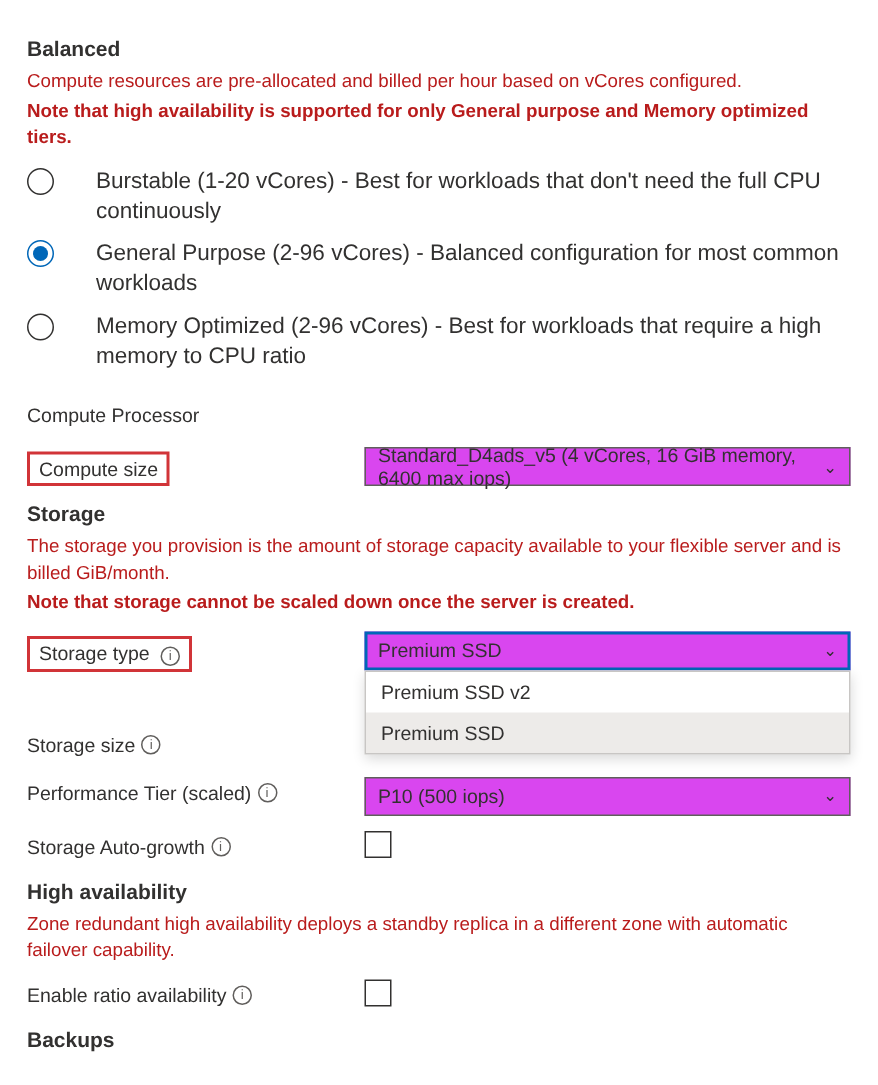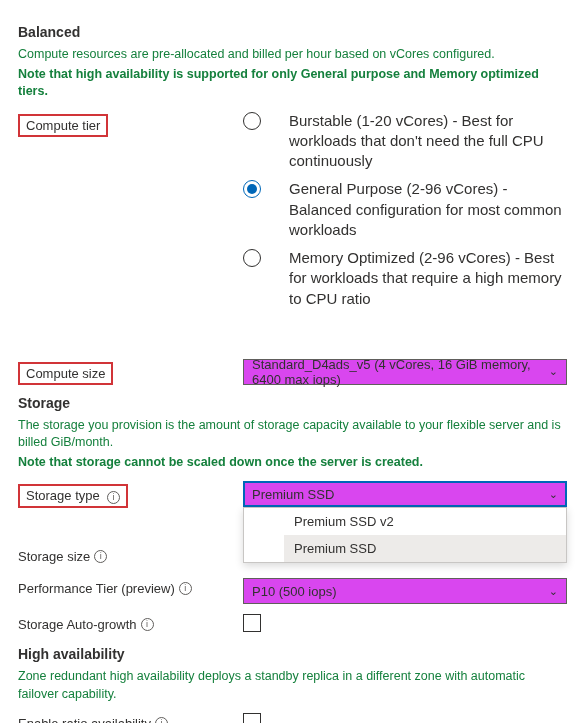--- a/index.html
+++ b/index.html
@@ -11,21 +11,21 @@
     color: #323130;
     width: 585px;
     background: #fff;
   }
   h3.section {
     font-size: 14px;
     font-weight: 600;
     margin: 8px 0 6px 0;
     color: #323130;
   }
-  .desc { font-size: 12.5px; color: #15803d; margin: 0 0 2px 0; line-height: 1.4; }
+  .desc { font-size: 12.5px; color: #b91c1c; margin: 0 0 2px 0; line-height: 1.4; }
   .desc.bold { font-weight: 600; }
   .row { display: flex; align-items: flex-start; margin: 10px 0; min-height: 22px; }
   .label-col { width: 225px; flex: none; font-size: 13px; padding-top: 3px; display:flex; align-items:center; gap:4px;}
   .control-col { flex: 1; }
   .radio-line { display: flex; align-items: flex-start; margin-bottom: 8px; gap: 8px; }
   .radio-text { font-size: 15px; line-height: 1.35; margin-left: 20px; }
   .radio-outer {
     width: 18px; height: 18px; flex:none; border-radius: 50%;
     border: 1px solid #323130; display:inline-flex; align-items:center; justify-content:center;
     margin-top:1px;
@@ -40,21 +40,20 @@
   }
   .select.focus { border-color: #0067b8; box-shadow: inset 0 0 0 1px #0067b8; }
   .chev { font-size: 11px; color:#323130; }
   .dropdown {
     position: relative;
   }
   .menu {
     position: absolute; left:0; right:0; top:26px; background:#fff;
     border:1px solid #c8c6c4; box-shadow: 0 3px 8px rgba(0,0,0,.15);
     z-index: 5;
-    padding-left: 40px;
   }
   .menu-item { padding: 6px 10px; font-size:13px; }
   .menu-item.sel { background:#edebe9; }
   .under-select { margin-top: 38px; }
   .checkbox {
     width:18px; height:18px; border:1px solid #323130; display:inline-block; background:#fff;
   }
   .hl { border: 2px solid #d13438; padding: 2px 6px; display:inline-block; }
   .info-icon {
     width:13px; height:13px; border:1px solid #605e5c; border-radius:50%;
@@ -64,42 +63,40 @@
   .spacer-top { margin-top: 18px; }
 </style>
 </head>
 <body>
 
 <h3 class="section">Balanced</h3>
 <p class="desc">Compute resources are pre-allocated and billed per hour based on vCores configured.</p>
 <p class="desc bold">Note that high availability is supported for only General purpose and Memory optimized tiers.</p>
 
 <div class="row">
-  <div class="label-col">
-    <span class="hl">Compute tier</span>
-  </div>
   <div class="control-col">
     <div class="radio-line">
       <span class="radio-outer"></span>
       <span class="radio-text">Burstable (1-20 vCores) - Best for workloads that don't need the full CPU continuously</span>
     </div>
     <div class="radio-line">
       <span class="radio-outer checked">
           <span class="radio-inner"></span>
         </span>
       <span class="radio-text">General Purpose (2-96 vCores) - Balanced configuration for most common workloads</span>
     </div>
     <div class="radio-line">
       <span class="radio-outer"></span>
       <span class="radio-text">Memory Optimized (2-96 vCores) - Best for workloads that require a high memory to CPU ratio</span>
     </div>
   </div>
 </div>
 
 <div class="row">
+  <div class="label-col">Compute Processor</div>
 </div>
 
 <div class="row">
   <div class="label-col">
     <span class="hl">Compute size</span>
   </div>
   <div class="control-col">
     <div class="select">
       <span>Standard_D4ads_v5 (4 vCores, 16 GiB memory, 6400 max iops)</span>
       <span class="chev">⌄</span>
@@ -133,21 +130,21 @@
 <div class="row under-select">
   <div class="label-col">
     <span>Storage size</span>
     <span class="info-icon">i</span>
   </div>
   <div class="control-col"></div>
 </div>
 
 <div class="row">
   <div class="label-col">
-    <span>Performance Tier (preview)</span>
+    <span>Performance Tier (scaled)</span>
     <span class="info-icon">i</span>
   </div>
   <div class="control-col">
     <div class="select">
       <span>P10 (500 iops)</span>
       <span class="chev">⌄</span>
     </div>
   </div>
 </div>
 

